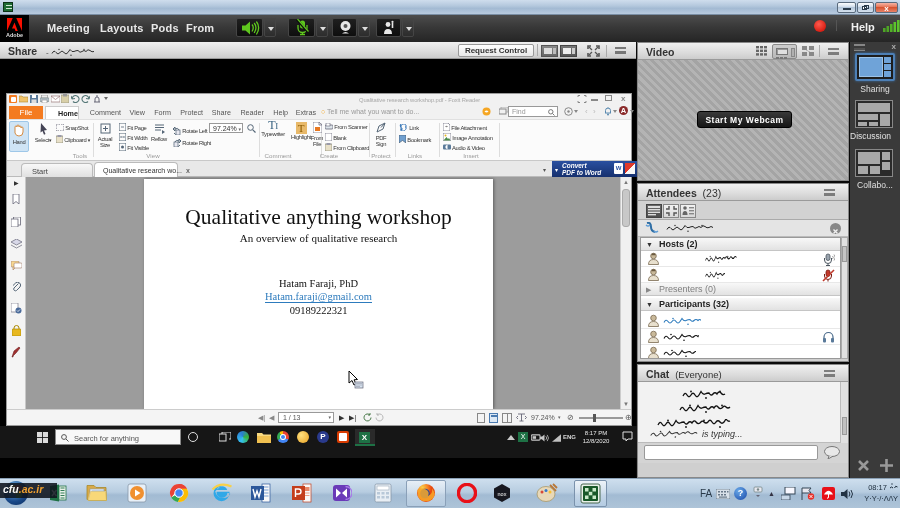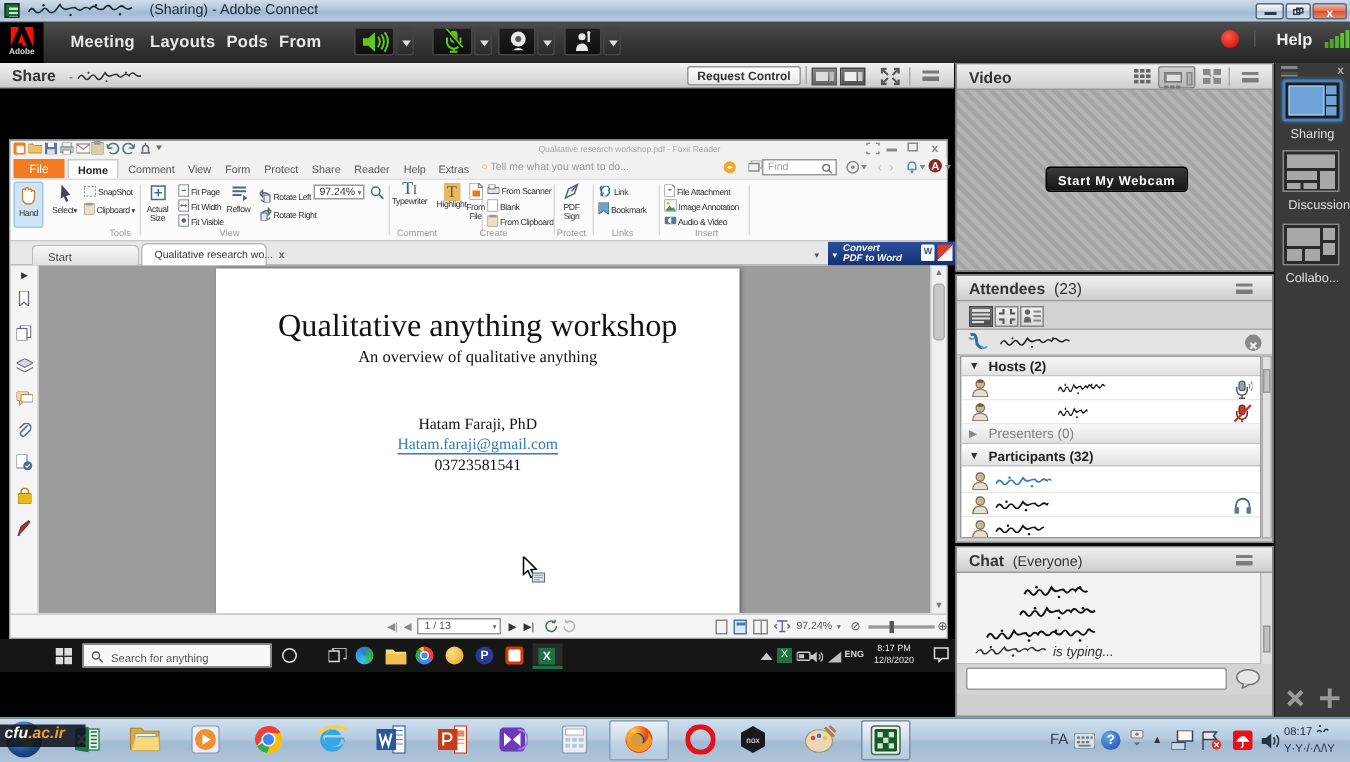--- a/index.html
+++ b/index.html
@@ -19,44 +19,37 @@
 .podhead{position:absolute;left:0;top:0;right:0;height:17px;background:linear-gradient(#f0f0f0,#dcdcdc 60%,#cccccc);border-bottom:1px solid #9a9a9a;color:#333;font-size:10.5px;font-weight:bold}
 .podhead .pt{position:absolute;left:8px;top:3px}
 .menuico{position:absolute;width:11px;height:7px;border-top:2px solid #555;border-bottom:2px solid #555}
 .menuico:after{content:"";position:absolute;left:0;top:1.5px;width:11px;height:2px;background:#555}
 #sharepod{left:0;top:0;width:636px;height:436px;background:#000;border:none}
 #videopod{left:637px;top:0;width:212px;height:139px}
 #attpod{left:637px;top:141px;width:212px;height:179px}
 #chatpod{left:637px;top:322px;width:212px;height:114px}
 #sidebar{left:850px;top:0;width:50px;height:436px;background:#3a3a3a}
 #foxit{position:absolute;left:6px;top:51px;width:626px;height:333px;background:#f1f1f1;border:1px solid #9a9a9a}
-#tb10{position:absolute;left:0;top:384px;width:637px;height:22px;background:#161616}
+#tb10{position:absolute;left:0;top:384px;width:637px;height:32px;background:#161616}
 #taskbar{left:0;top:478px;width:900px;height:30px;background:linear-gradient(#cedfee 0%,#b7cce0 45%,#a2bbd3 55%,#aec4d8 100%);border-top:1px solid #8aa0b5}
 .sechdr{position:absolute;left:0;right:0;height:13px;background:linear-gradient(#f8f8f8,#e2e2e2);border-bottom:1px solid #c5c5c5;font-size:9px;color:#222;padding-left:18px;line-height:13px}
 .sechdr .tri{position:absolute;left:5px;top:0;font-size:7px;color:#333}
 .arow{position:absolute;left:0;right:0;height:16px;border-bottom:1px solid #e8e8e8;background:#fff}
 .av{position:absolute;left:6px;top:1px}
 .nm{position:absolute;left:22px;top:4px}
-.ftab{position:absolute;top:1px;height:13px;font-size:7.2px;color:#555;text-align:center;line-height:13px}
+.ftab{position:absolute;top:1px;height:13px;font-size:7.2px;color:#555;text-align:right;line-height:13px}
 .rrow{position:absolute;font-size:5.8px;letter-spacing:-.3px;color:#333;white-space:nowrap}
 .glbl{position:absolute;top:32px;font-size:6.2px;color:#999;transform:translateX(-50%)}
 .rsep{position:absolute;top:3px;width:1px;height:34px;background:#ddd}
 .bigb{position:absolute;top:2px;width:22px;text-align:center;font-size:5.8px;letter-spacing:-.3px;color:#333;line-height:6.5px}
 </style></head><body>
 <div id="titlebar" class="abs">
   <div class="abs" style="left:3px;top:2px;width:10px;height:10px;background:#1e6b34;border:1px solid #0c3318">
       <div style="position:absolute;left:2px;top:2px;width:6px;height:6px;background:repeating-linear-gradient(#cfe8d4 0 1.5px,#1e6b34 1.5px 3px)"></div>
     </div>
-  <div class="ttext"><svg width="80" height="10" viewBox="0 0 80 10" style="vertical-align:-2px">
-        <path d="M2 7 q2 -4 4 -1 t5 0 q2 -3 4 0 t5 0 l3 -4 q2 4 5 3 t5 -1 q3 3 5 1 t5 0 q2 -3 4 -1 t5 1 q3 -4 5 -1 t5 0 q2 -2 4 0 t5 0" stroke="#1c2533" stroke-width="1.1" fill="none"></path>
-        <circle cx="12" cy="2.5" r=".8" fill="#1c2533"></circle>
-        <circle cx="30" cy="9" r=".8" fill="#1c2533"></circle>
-        <circle cx="47" cy="2.5" r=".8" fill="#1c2533"></circle>
-        <circle cx="63" cy="8.5" r=".8" fill="#1c2533"></circle>
-      </svg> (Sharing) - Adobe Connect</div>
   <div class="winbtn" style="left:837px;width:19px">
       <div style="position:absolute;left:5px;bottom:2px;width:8px;height:2px;background:#2a3a4a"></div>
     </div>
   <div class="winbtn" style="left:857px;width:17px">
       <div style="position:absolute;left:4px;top:3px;width:5px;height:4px;border:1px solid #2a3a4a;background:#fff"></div>
       <div style="position:absolute;left:6px;top:2px;width:5px;height:4px;border:1px solid #2a3a4a"></div>
     </div>
   <div class="winbtn" id="winclose" style="left:875px;width:23px">
       <div style="position:absolute;left:0;top:0;width:100%;text-align:center;font-size:8px;font-weight:bold;color:#fff;line-height:11px">x</div>
     </div>
@@ -382,24 +375,24 @@
               <rect x="0" y="4" width="9" height="7" rx="1" fill="#e8b820" stroke="#a80" stroke-width=".7"></rect>
               <path d="M2 4 V3 a2.5 2.5 0 0 1 5 0 v1" fill="none" stroke="#a80" stroke-width="1"></path>
             </svg>
       <svg width="10" height="12" viewBox="0 0 10 12" style="position:absolute;left:4px;top:169px">
               <path d="M1 11 L3 5 L8 1 L9 2 L5 7 Z" fill="#a03030" stroke="#702020" stroke-width=".6"></path>
               <path d="M1 11 l1.5 -.5" stroke="#702020" stroke-width=".8"></path>
             </svg>
      </div>
      <div style="position:absolute;left:137px;top:2px;width:349px;bottom:0;background:#fff;box-shadow:1px 0 3px rgba(0,0,0,.4)">
       <div style="position:absolute;left:0;top:26px;width:100%;text-align:center;font-family:'Liberation Serif',serif;font-size:21.5px;color:#111">Qualitative anything workshop</div>
-      <div style="position:absolute;left:0;top:53px;width:100%;text-align:center;font-family:'Liberation Serif',serif;font-size:11px;color:#111">An overview of qualitative anything</div>
+      <div style="position:absolute;left:0;top:53px;width:100%;text-align:center;font-family:'Liberation Serif',serif;font-size:11px;color:#111">An overview of qualitative research</div>
       <div style="position:absolute;left:0;top:99px;width:100%;text-align:center;font-family:'Liberation Serif',serif;font-size:10.5px;color:#111">Hatam Faraji, PhD</div>
       <div style="position:absolute;left:0;top:112px;width:100%;text-align:center;font-family:'Liberation Serif',serif;font-size:10.5px"><span style="color:#2d7bbd;border-bottom:1px solid #2d7bbd">Hatam.faraji@gmail.com</span></div>
-      <div style="position:absolute;left:0;top:126px;width:100%;text-align:center;font-family:'Liberation Serif',serif;font-size:10.5px;color:#111">03723581541</div>
+      <div style="position:absolute;left:0;top:126px;width:100%;text-align:center;font-family:'Liberation Serif',serif;font-size:10.5px;color:#111">09189222321</div>
       <svg width="16" height="18" viewBox="0 0 16 18" style="position:absolute;left:204px;top:192px">
               <path d="M1 0 L1 12 L4 9.5 L6 14 L8 13 L6 8.8 L9.5 8.5 Z" fill="#fff" stroke="#000" stroke-width="1"></path>
               <rect x="7" y="11" width="8" height="6" fill="#d8e4f0" stroke="#667" stroke-width=".7"></rect>
               <path d="M8 12.5 h6 M8 14 h6 M8 15.5 h4" stroke="#889" stroke-width=".5"></path>
             </svg>
      </div>
      <div style="position:absolute;right:0;top:0;width:11px;bottom:0;background:#f0f0f0;border-left:1px solid #ccc">
       <div style="position:absolute;left:2px;top:2px;font-size:6px;color:#777">▲</div>
       <div style="position:absolute;left:1px;top:12px;width:8px;height:38px;background:#c8c8c8;border:1px solid #aaa;border-radius:3px"></div>
       <div style="position:absolute;left:2px;bottom:2px;font-size:6px;color:#777">▼</div>
@@ -714,21 +707,21 @@
     <div style="position:absolute;right:2px;top:16px;width:7px;height:6px;background:#6fa3d8"></div>
    </div>
    <div style="position:absolute;left:0;top:42px;width:50px;text-align:center;font-size:8.5px;color:#e0e0e0">Sharing</div>
    <div style="position:absolute;left:5px;top:58px;width:38px;height:28px;background:#2a2a2a;border:1px solid #888">
     <div style="position:absolute;left:2px;top:2px;right:2px;height:9px;background:#a8a8a8"></div>
     <div style="position:absolute;left:2px;top:13px;width:20px;height:6px;background:#a8a8a8"></div>
     <div style="position:absolute;left:24px;top:13px;right:2px;height:12px;background:#a8a8a8"></div>
     <div style="position:absolute;left:2px;top:21px;width:9px;height:4px;background:#a8a8a8"></div>
         <div style="position:absolute;left:13px;top:21px;width:9px;height:4px;background:#a8a8a8"></div>
    </div>
-   <div style="position:absolute;left:0;top:89px;width:50px;text-align:right;font-size:8.5px;color:#e0e0e0">Discussion</div>
+   <div style="position:absolute;left:0;top:89px;width:50px;text-align:left;font-size:8.5px;color:#e0e0e0">Discussion</div>
    <div style="position:absolute;left:5px;top:107px;width:38px;height:28px;background:#2a2a2a;border:1px solid #888">
     <div style="position:absolute;left:2px;top:2px;width:22px;height:12px;background:#a8a8a8"></div>
     <div style="position:absolute;left:26px;top:2px;right:2px;height:8px;background:#a8a8a8"></div>
     <div style="position:absolute;left:26px;top:12px;right:2px;height:8px;background:#a8a8a8"></div>
     <div style="position:absolute;left:2px;top:16px;width:10px;height:8px;background:#a8a8a8"></div>
         <div style="position:absolute;left:14px;top:16px;width:10px;height:8px;background:#a8a8a8"></div>
    </div>
    <div style="position:absolute;left:0;top:138px;width:50px;text-align:center;font-size:8.5px;color:#e0e0e0">Collabo...</div>
    <svg width="13" height="13" viewBox="0 0 13 13" style="position:absolute;left:7px;top:417px">
         <path d="M2 2 L11 11 M11 2 L2 11" stroke="#999" stroke-width="2.6"></path>
@@ -877,18 +870,18 @@
  <div style="position:absolute;left:822px;top:8px;width:13px;height:13px;background:#e81018;border-radius:2px">
       <svg width="11" height="11" viewBox="0 0 11 11" style="position:absolute;left:1px;top:1px">
         <path d="M1 6.5 Q5.5 -1 10 6.5 Z" fill="#fff"></path>
         <path d="M5.5 5 V9 q0 1.5 -1.5 1.2" stroke="#fff" stroke-width="1" fill="none"></path>
       </svg>
     </div>
  <svg width="12" height="12" viewBox="0 0 12 12" style="position:absolute;left:841px;top:9px">
       <path d="M0 4 h3 l3.5 -3 v10 L3 8 H0 Z" fill="#234"></path>
       <path d="M8 3.5 q1.8 2.5 0 5 M10 2 q3 4 0 8" stroke="#234" stroke-width="1" fill="none"></path>
     </svg>
- <div style="position:absolute;left:856px;top:3px;width:42px;font-size:7.5px;color:#1a2a3a;text-align:left;line-height:11px">08:17 <svg width="9" height="7" viewBox="0 0 9 7">
+ <div style="position:absolute;left:856px;top:3px;width:42px;font-size:7.5px;color:#1a2a3a;text-align:right;line-height:11px">08:17 <svg width="9" height="7" viewBox="0 0 9 7">
         <path d="M1 5 q1.5 -2 3 0 M5.5 5 q1 -3 3 -1" stroke="#1a2a3a" stroke-width="1" fill="none"></path>
         <circle cx="3" cy="1" r=".7" fill="#1a2a3a"></circle>
       </svg><br>Y·Y·/·Λ/\Y</div>
 </div>
 
 <style>.tbicon{position:absolute;top:4px}</style>
 </body></html>

